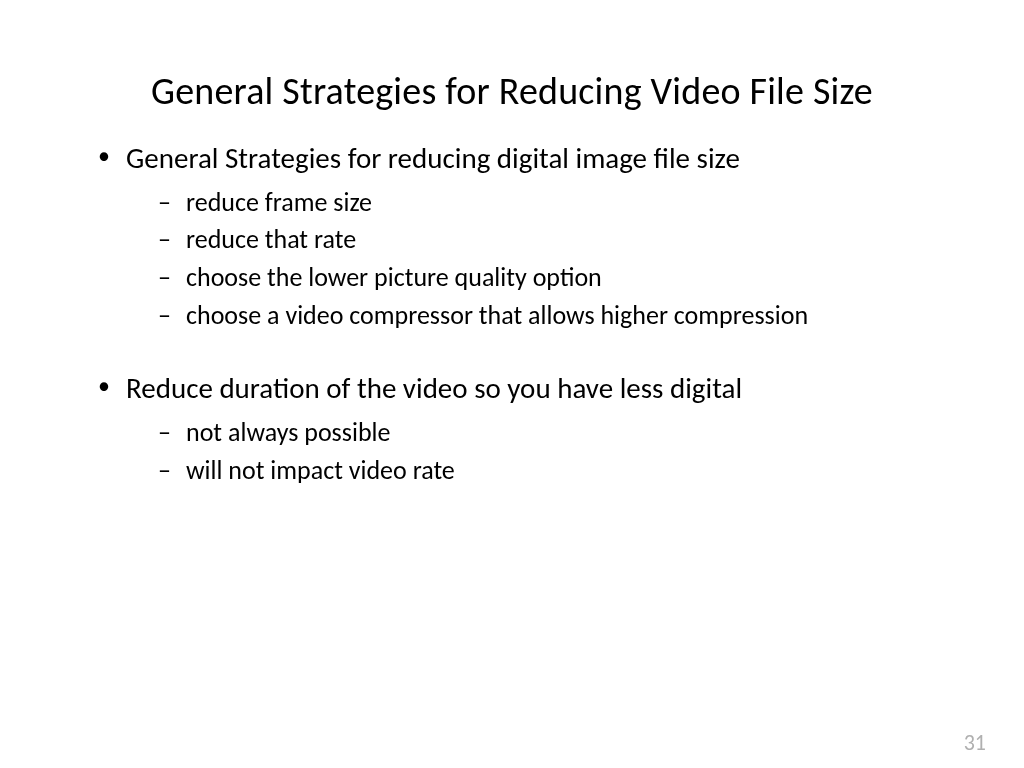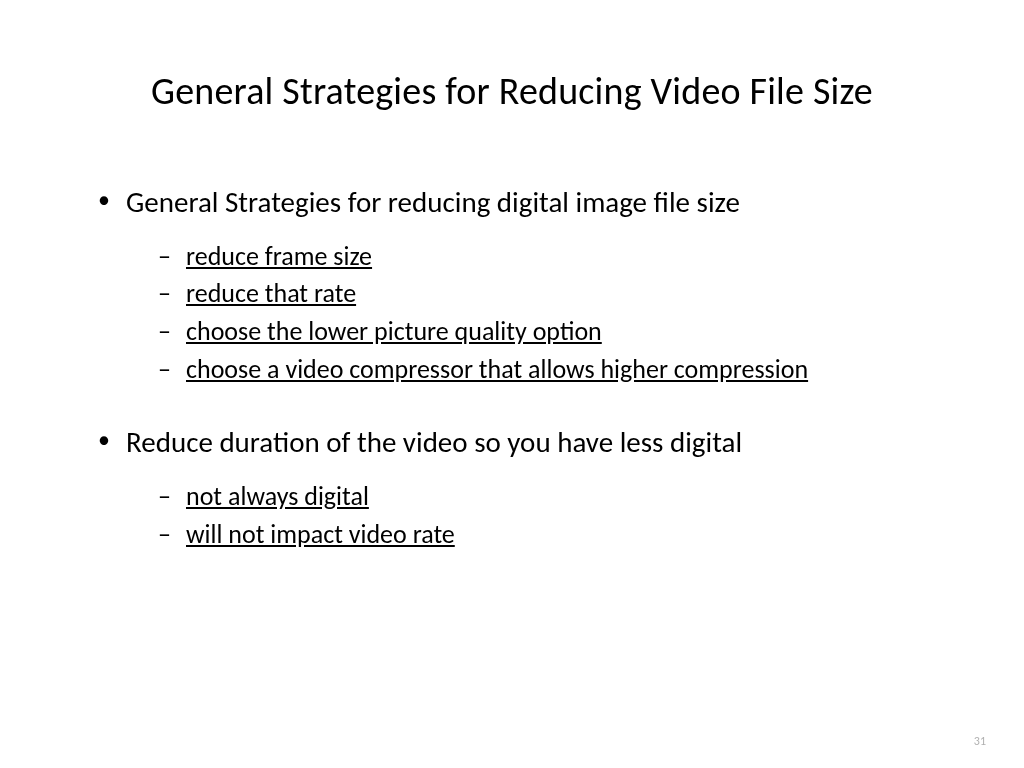--- a/index.html
+++ b/index.html
@@ -18,21 +18,21 @@
     }
     .slide {
       padding: 68px 80px 40px 80px;
       height: 100%;
       position: relative;
     }
     .title {
       font-size: 38px;
       font-weight: 400;
       text-align: center;
-      margin-bottom: 70px;
+      margin-bottom: 26px;
       letter-spacing: 0.2px;
     }
     ul.top-list {
       list-style: none;
       padding-left: 18px;
     }
     ul.top-list > li {
       font-size: 29px;
       line-height: 1.3;
       margin-bottom: 36px;
@@ -42,40 +42,39 @@
     ul.top-list > li::before {
       content: "•";
       position: absolute;
       left: 0;
       top: 0;
       font-size: 24px;
     }
     ul.sub-list {
       list-style: none;
       padding-left: 32px;
-      margin-top: 16px;
-      text-decoration: underline;
+      margin-top: 6px;
     }
     ul.sub-list > li {
       font-size: 26px;
       line-height: 1.45;
       position: relative;
       padding-left: 28px;
     }
     ul.sub-list > li::before {
       content: "–";
       position: absolute;
       left: 0;
       top: 0;
     }
     .page-number {
       position: absolute;
-      bottom: 20px;
+      bottom: 12px;
       right: 38px;
-      font-size: 12px;
+      font-size: 22px;
       color: #b0b0b0;
     }
   </style>
 </head>
 <body>
 
 <div class="slide">
   <h1 class="title">General Strategies for Reducing Video File Size</h1>
 
   <ul class="top-list">
@@ -84,20 +83,20 @@
       <ul class="sub-list">
         <li><span>reduce frame size</span></li>
         <li><span>reduce that rate</span></li>
         <li><span>choose the lower picture quality option</span></li>
         <li><span>choose a video compressor that allows higher compression</span></li>
       </ul>
     </li>
     <li>
       <span>Reduce duration of the video so you have less digital</span>
       <ul class="sub-list">
-        <li><span>not always digital</span></li>
+        <li><span>not always possible</span></li>
         <li><span>will not impact video rate</span></li>
       </ul>
     </li>
   </ul>
 
   <div class="page-number">31</div>
 </div>
 
 </body></html>

